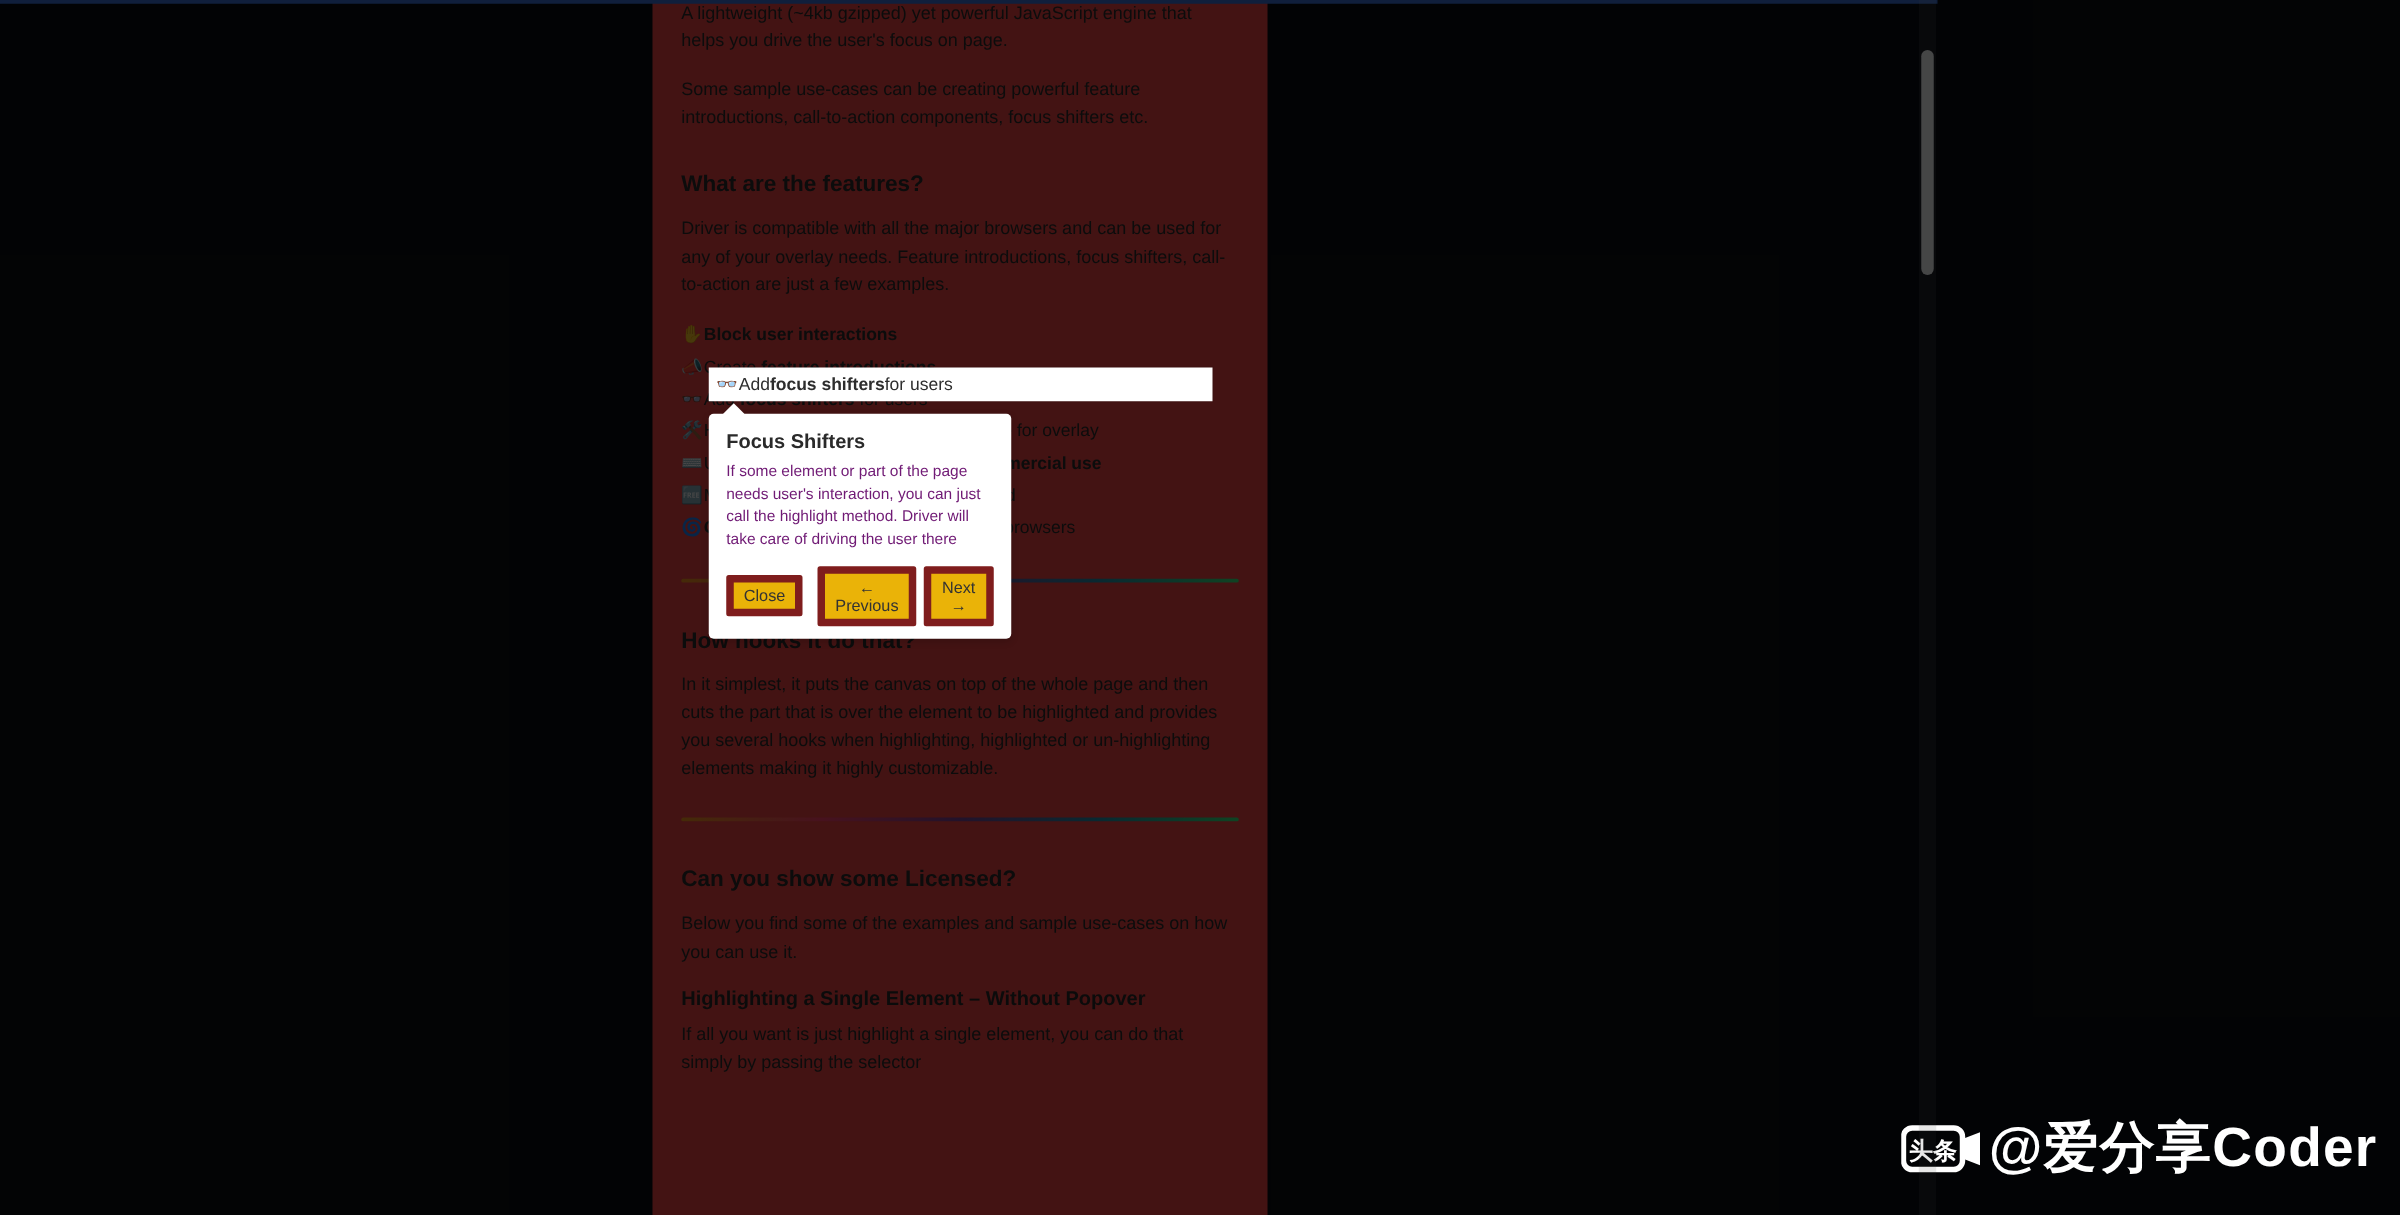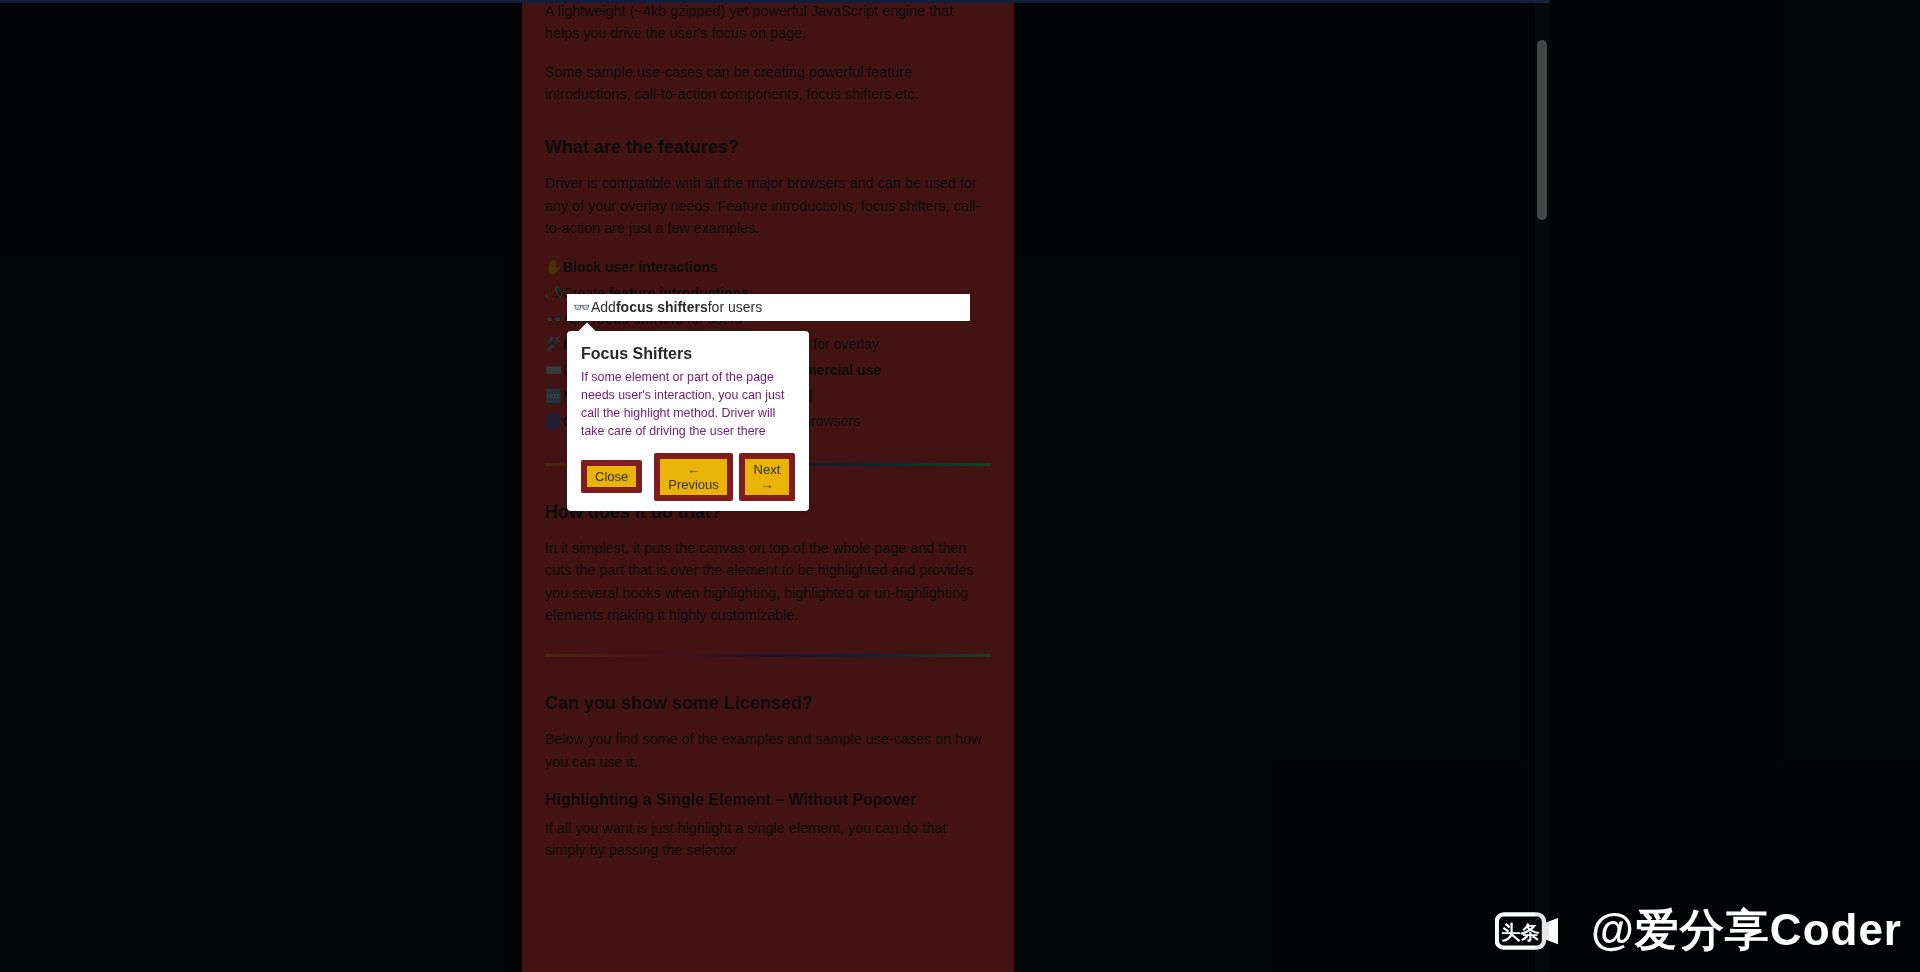--- a/index.html
+++ b/index.html
@@ -26,21 +26,21 @@
 .popover { position: absolute; z-index: 120; background: #fff; border-radius: 4px; box-shadow: 0 2px 6px rgba(0,0,0,0.15); width: 242px; }
 .popover-arrow { position: absolute; top: -6px; left: 14px; width: 12px; height: 12px; background: #fff; transform: rotate(45deg); }
 .popover-body { position: relative; padding: 14px 14px 10px 14px; }
 .popover-title { font-size: 16px; font-weight: 600; color: #2a2a2a; margin-bottom: 6px; }
 .popover-desc { font-size: 12.4px; line-height: 1.45; color: #701a75; margin-bottom: 12px; }
 .popover-footer { display: flex; align-items: center; gap: 6px; }
 .pv-btn { font-size: 13px; padding: 3px 8px; border: 6px solid #7f1d1d; background: #eab308; border-radius: 2px; color: #333; cursor: pointer; }
 .pv-btn.close { }
 .pv-spacer { flex: 1; }
 
-.watermark { position: absolute; right: 18px; bottom: 12px; display: flex; align-items: center; gap: 26px; z-index: 200; color: #fff; font-weight: 700; }
+.watermark { position: absolute; right: 18px; bottom: 24px; display: flex; align-items: center; gap: 0; z-index: 200; color: #fff; font-weight: 700; }
 .wm-logo { width: 70px; height: 44px; position: relative; }
 .wm-logo svg { width: 100%; height: 100%; }
 .wm-text { font-size: 44px; letter-spacing: 1px; }
 
 .scroll-track { position: absolute; top: 0; right: 371px; width: 14px; height: 972px; background: rgba(60,60,60,0.12); z-index: 210; }
 .scroll-thumb { position: absolute; left: 2px; width: 10px; border-radius: 5px; background: rgba(120,120,120,0.55); }
 
 
 </style>
 </head>
@@ -63,21 +63,21 @@
           <li><span class="emoji">📣</span><span>Create </span><b>feature introductions</b><span></span></li>
           <li><span class="emoji">👓</span><span>Add </span><b>focus shifters</b><span> for users</span></li>
           <li><span class="emoji">🛠️</span><span>Highly customizable – </span><b>Use it anywhere</b><span> for overlay</span></li>
           <li><span class="emoji">⌨️</span><span>User Friendly – </span><b>for personal and commercial use</b><span></span></li>
           <li><span class="emoji">🆓</span><span>MIT Licensed – </span><b>No dependencies</b><span> used</span></li>
           <li><span class="emoji">🌀</span><span></span><b>Consistent behavior</b><span> across all major browsers</span></li>
         </ul>
 
         <div class="divider"></div>
 
-        <h2 class="section-h">How does it do that?</h2>
+        <h2 class="section-h">How hooks it do that?</h2>
         <p class="para">In it simplest, it puts the canvas on top of the whole page and then cuts the part that is over the element to be highlighted and provides you several hooks when highlighting, highlighted or un-highlighting elements making it highly customizable.</p>
 
         <div class="divider"></div>
 
         <h2 class="section-h">Can you show some Licensed?</h2>
         <p class="para">Below you find some of the examples and sample use-cases on how you can use it.</p>
         <h3 class="sub-h">Highlighting a Single Element – Without Popover</h3>
         <p class="para" style="margin-bottom:0">If all you want is just highlight a single element, you can do that simply by passing the selector</p>
       </div>
     </div>

